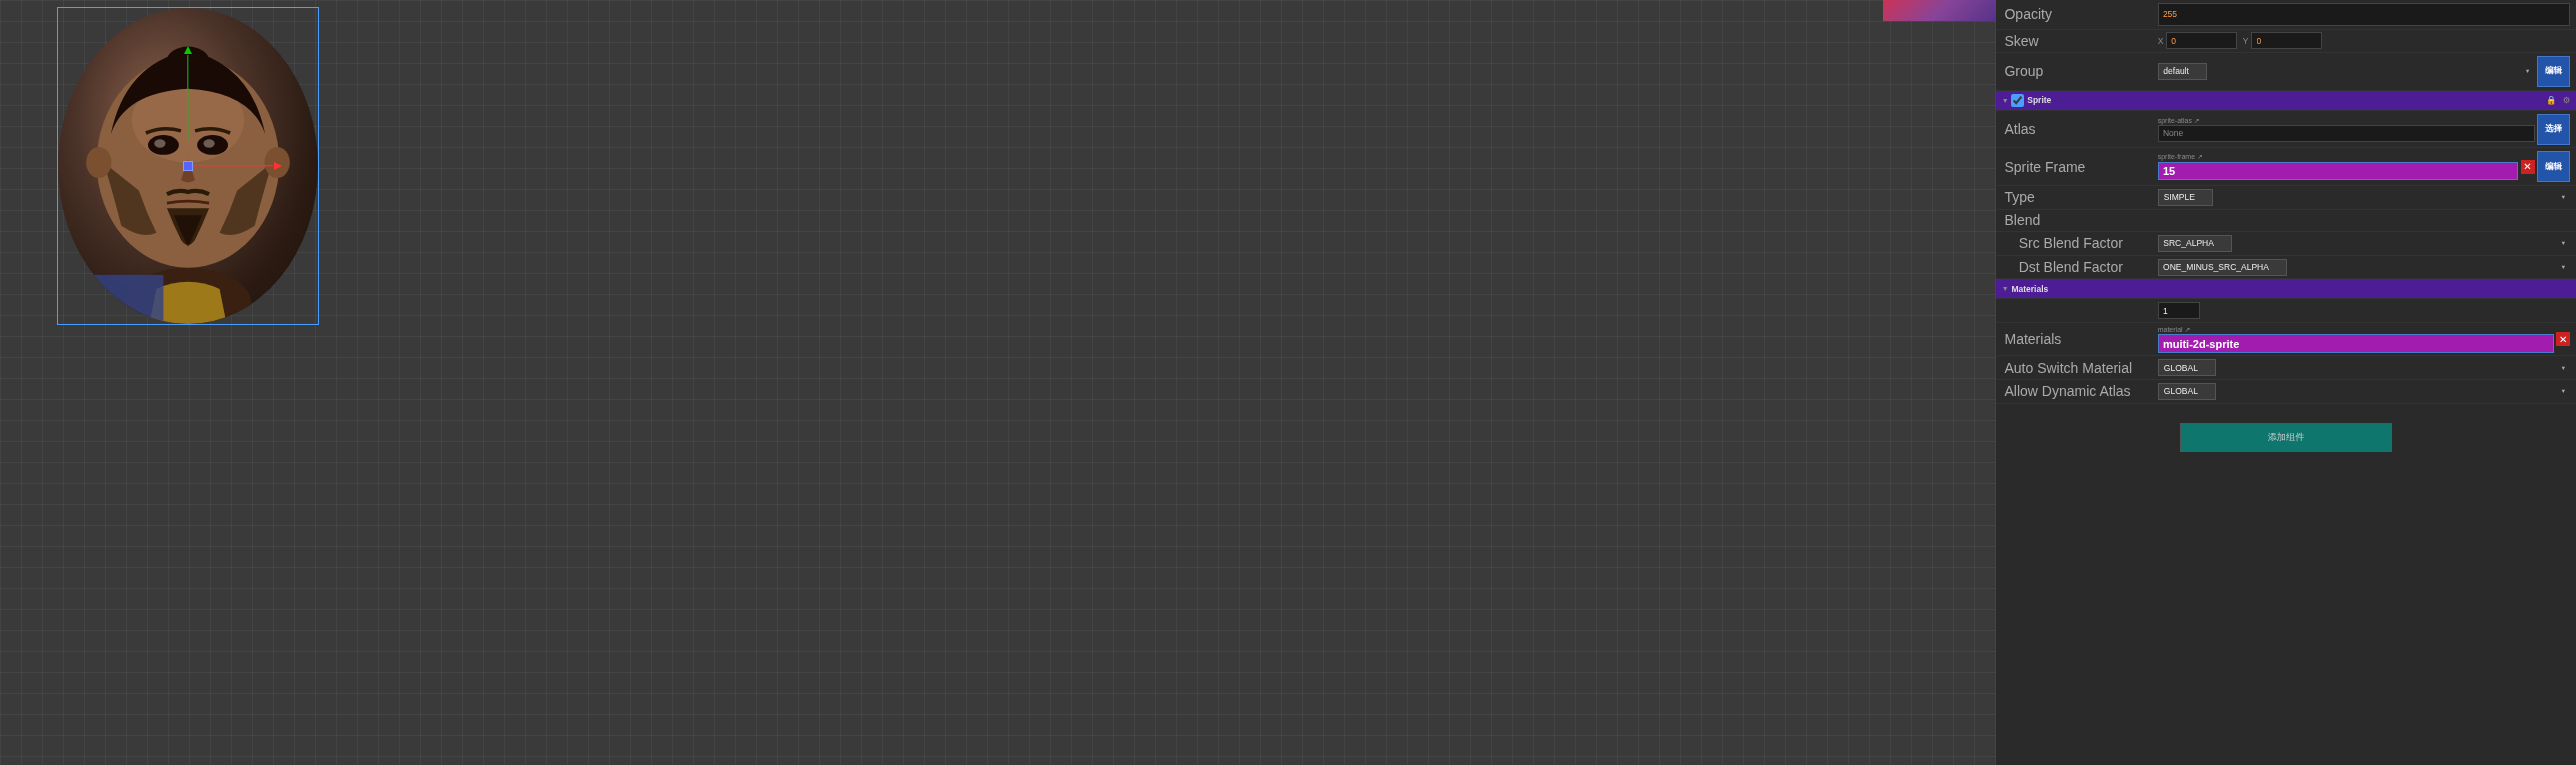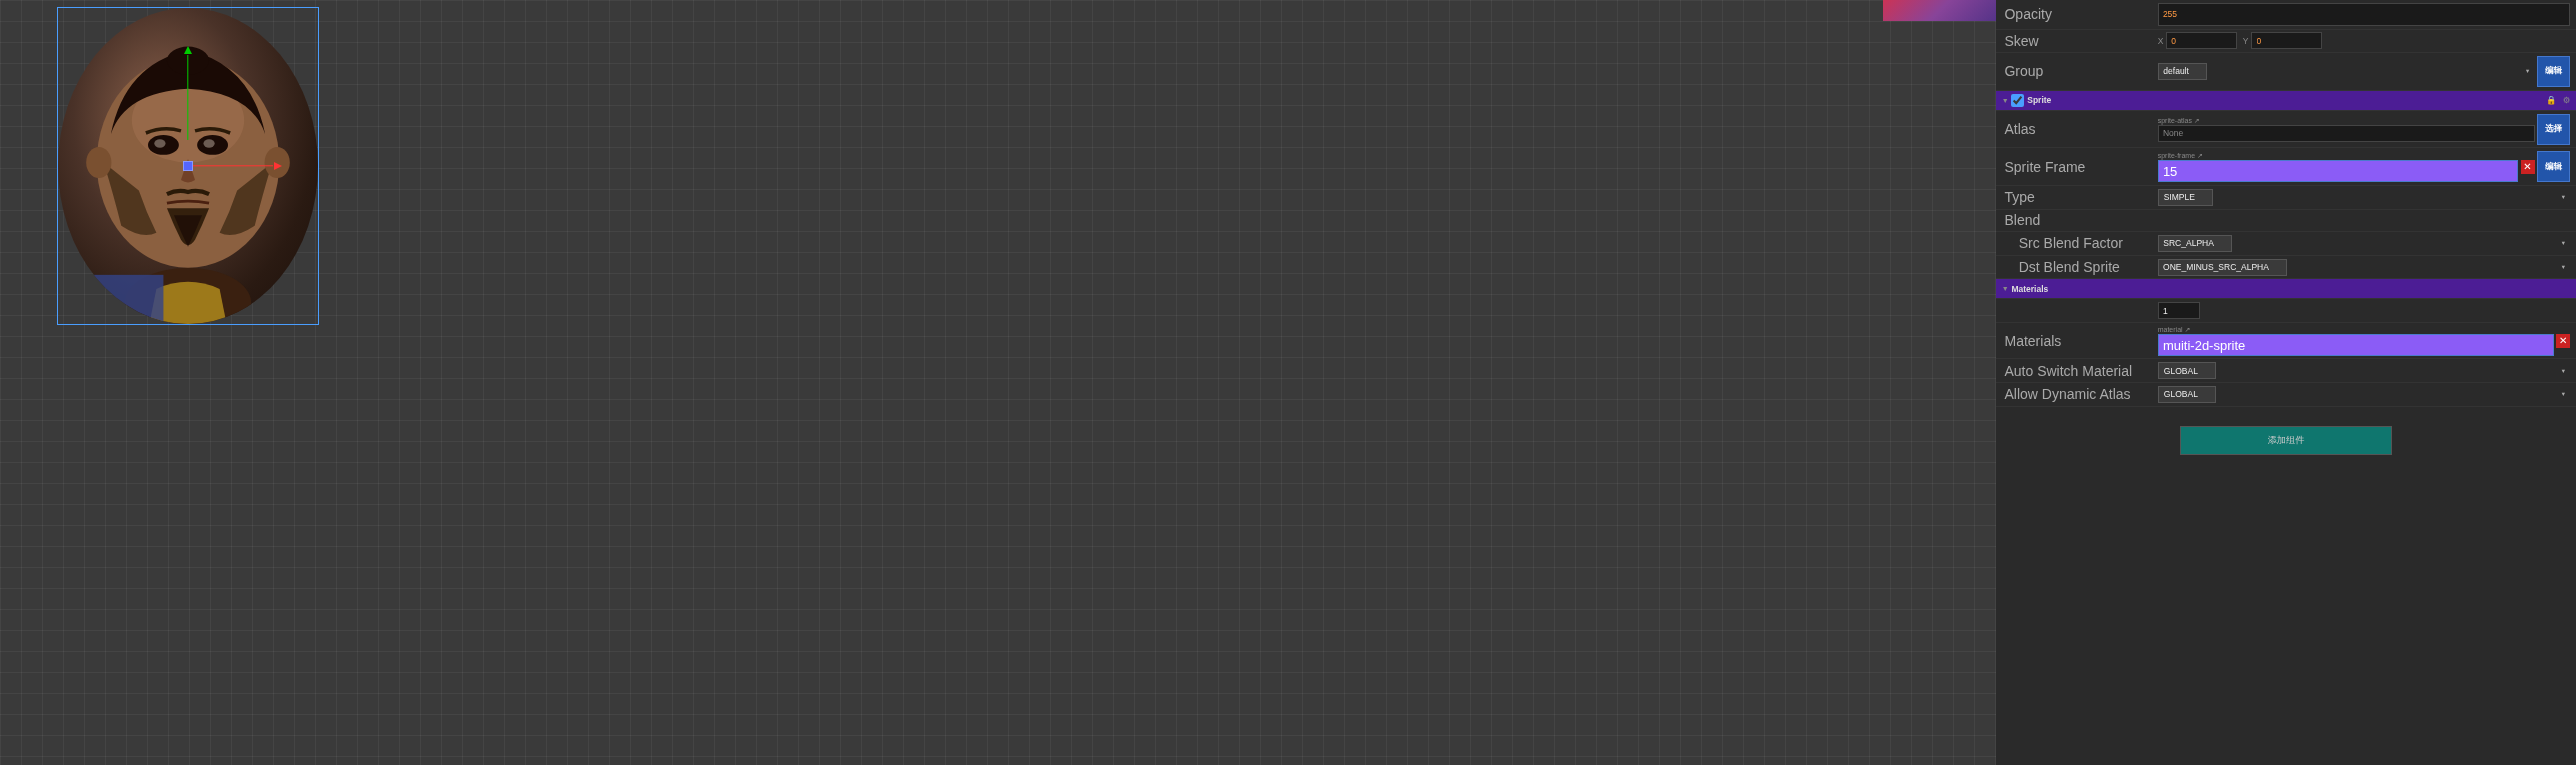--- a/index.html
+++ b/index.html
@@ -107,27 +107,28 @@
       background: #1a1a1a;
       border: 0.7px solid #444;
       color: #eee;
       padding: 2.1px 4.2px;
       font-size: 8.5px;
       height: 23px;
       flex: 1;
     }
 
     .text-input-blue {
-      background: #8b5cf6;
+      background: #a21caf;
       border: 0.7px solid #4a7acc;
       color: #fff;
       padding: 2.1px 4.2px;
-      font-size: 13px;
+      font-size: 11px;
       height: 17px;
       flex: 1;
+      font-weight: bold;
     }
 
     .dropdown {
       background: #3a3a3a;
       border: 0.7px solid #555;
       color: #eee;
       padding: 2.1px 17px 2.1px 4.2px;
       font-size: 8.5px;
       height: 17px;
       flex: 1;
@@ -450,21 +451,21 @@
     <div class="row-content">
       <div class="dropdown-wrapper">
         <select class="dropdown">
           <option>SRC_ALPHA</option>
         </select>
       </div>
     </div>
   </div>
 
   <div class="panel-row">
-    <div class="row-label sub-label">Dst Blend Sprite</div>
+    <div class="row-label sub-label">Dst Blend Factor</div>
     <div class="row-content">
       <div class="dropdown-wrapper">
         <select class="dropdown">
           <option>ONE_MINUS_SRC_ALPHA</option>
         </select>
       </div>
     </div>
   </div>
 
   <div class="section-header">

